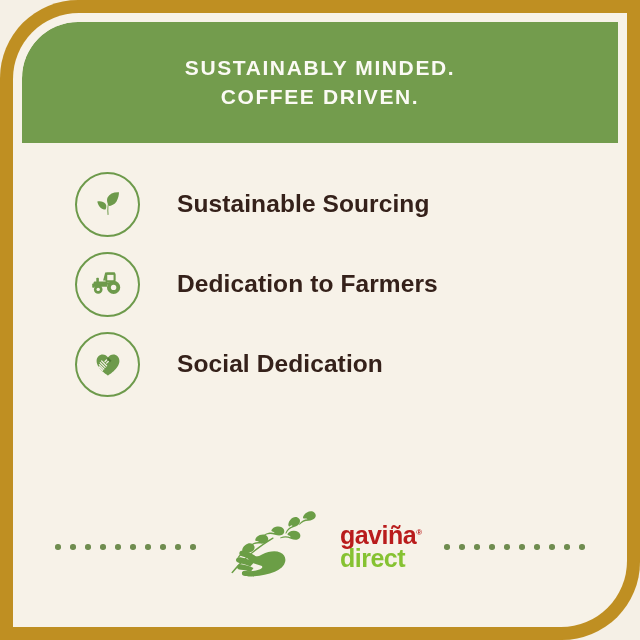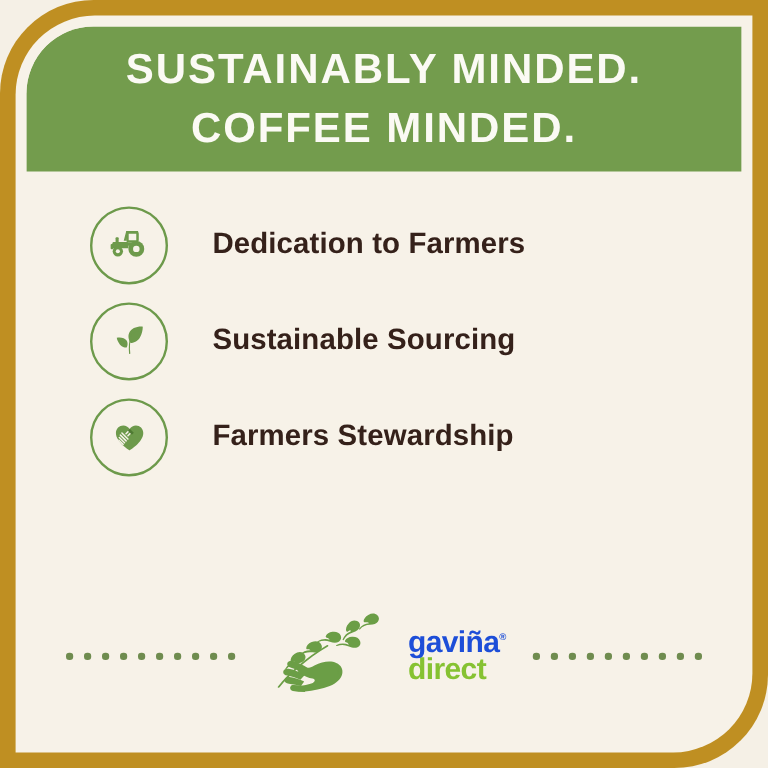--- a/index.html
+++ b/index.html
@@ -47,21 +47,21 @@
     background:#739c4d;
     border-top-left-radius:56px;
     display:flex;
     flex-direction:column;
     align-items:center;
     justify-content:center;
   }
   #header .line {
     color:#fbfaf4;
     font-weight:bold;
-    font-size:35px;
+    font-size:21px;
     letter-spacing:1.6px;
     line-height:1.38;
     white-space:nowrap;
     text-align:center;
   }
 
   
   #features {
     position:absolute;
     left:0; top:121px; right:0;
@@ -125,21 +125,21 @@
   #logo-mark { flex:0 0 auto; }
   #logo-words {
     margin-left:4px;
     line-height:0.93;
     font-weight:bold;
     letter-spacing:-0.5px;
   }
   #logo-words .w1 {
     display:block;
     font-size:25px;
-    color:#1d4ed8;
+    color:#b91c1c;
     position:relative;
   }
   #logo-words .w2, #logo-words .w3 {
     display:block;
     font-size:25px;
     color:#86c232;
   }
   .tm {
     font-size:8px;
     vertical-align:super;
@@ -149,24 +149,38 @@
 </head>
 <body>
 
 <div id="card">
   <div id="gap"></div>
 
   <div id="panel">
 
     <div id="header">
       <div class="line">SUSTAINABLY MINDED.</div>
-      <div class="line">COFFEE MINDED.</div>
+      <div class="line">COFFEE DRIVEN.</div>
     </div>
 
     <div id="features">
+
+      <div class="row">
+        <div class="badge">
+          <span>
+            <svg width="40" height="40" viewBox="0 0 40 40" fill="#6d9a4b">
+              <path d="M20.6 30.8c-.6-5.8-.3-10.6 1.1-14.6.2-.5-.6-.8-.8-.3-1.5 4.2-1.9 9.2-1.3 15.1z"></path>
+              <path d="M31 8.2c-5.4-.3-9.5 1.6-11.3 5-1.6 3 .1 7.3 1.3 8.7 1.9-.2 5.9-1.5 7.5-4.5 1.8-3.3 2.4-6.2 2.5-9.2z"></path>
+              <path d="M9.3 17.4c3.6-.6 6.6.2 8.2 2.3 1.4 1.9.7 4.9 0 5.9-1.3.1-4.1-.5-5.5-2.4-1.6-2.1-2.4-4-2.7-5.8z"></path>
+              <path d="M27.4 11.2c-3.1 1.1-5.2 2.7-6.4 5.3-.1.3.3.5.5.2 1.2-2.4 3.1-3.9 6-4.9zM11.8 20.2c2.2.5 3.7 1.3 4.6 2.9.1.2-.2.4-.4.2-.9-1.5-2.2-2.3-4.3-2.7z"></path>
+            </svg>
+          </span>
+        </div>
+        <div class="row-label">Sustainable Sourcing</div>
+      </div>
 
       <div class="row">
         <div class="badge">
           <span>
             <svg width="40" height="40" viewBox="0 0 40 40" fill="#6d9a4b">
               <path d="M17.5 8.5h9.5v2h-8.2l-1.6 6.1h-2.1l1.9-7.3a.6.6 0 0 1 .5-.8z"></path>
               <rect x="18.2" y="9.6" width="8.4" height="7.6" rx="1" fill="none" stroke="#6d9a4b" stroke-width="2.1"></rect>
               <path d="M6.5 17.6h11.6a1 1 0 0 1 1 1v4.2H5.5v-3.2c0-1.1.45-2 1-2z"></path>
               <rect x="4.2" y="19.4" width="2.4" height="4.3" rx="0.8"></rect>
               <rect x="8.3" y="13.8" width="2.6" height="4.4" rx="0.8"></rect>
@@ -174,53 +188,39 @@
               <circle cx="10.2" cy="25.4" r="4.3"></circle>
               <circle cx="10.2" cy="25.4" r="1.7" fill="#f7f2e8"></circle>
               <circle cx="25.6" cy="23.4" r="6.6"></circle>
               <circle cx="25.6" cy="23.4" r="2.7" fill="#f7f2e8"></circle>
             </svg>
           </span>
         </div>
         <div class="row-label">Dedication to Farmers</div>
       </div>
 
-      <div class="row">
-        <div class="badge">
-          <span>
-            <svg width="40" height="40" viewBox="0 0 40 40" fill="#6d9a4b">
-              <path d="M20.6 30.8c-.6-5.8-.3-10.6 1.1-14.6.2-.5-.6-.8-.8-.3-1.5 4.2-1.9 9.2-1.3 15.1z"></path>
-              <path d="M31 8.2c-5.4-.3-9.5 1.6-11.3 5-1.6 3 .1 7.3 1.3 8.7 1.9-.2 5.9-1.5 7.5-4.5 1.8-3.3 2.4-6.2 2.5-9.2z"></path>
-              <path d="M9.3 17.4c3.6-.6 6.6.2 8.2 2.3 1.4 1.9.7 4.9 0 5.9-1.3.1-4.1-.5-5.5-2.4-1.6-2.1-2.4-4-2.7-5.8z"></path>
-              <path d="M27.4 11.2c-3.1 1.1-5.2 2.7-6.4 5.3-.1.3.3.5.5.2 1.2-2.4 3.1-3.9 6-4.9zM11.8 20.2c2.2.5 3.7 1.3 4.6 2.9.1.2-.2.4-.4.2-.9-1.5-2.2-2.3-4.3-2.7z"></path>
-            </svg>
-          </span>
-        </div>
-        <div class="row-label">Sustainable Sourcing</div>
-      </div>
-
 
       <div class="row">
         <div class="badge">
           <span>
             <svg width="40" height="40" viewBox="0 0 40 40">
               <path d="M20 31.4S8.6 24.6 8.6 16.9c0-3.7 2.9-6.3 6.1-6.3 2.2 0 4 1.1 5.3 3 1.3-1.9 3.1-3 5.3-3 3.2 0 6.1 2.6 6.1 6.3 0 7.7-11.4 14.5-11.4 14.5z" fill="#6d9a4b"></path>
               <g stroke="#f7f2e8" stroke-width="1.25" stroke-linecap="round">
                 <path d="M13.6 16.9l5.0 5.0"></path>
                 <path d="M12.3 18.6l4.8 4.8"></path>
                 <path d="M11.4 20.6l4.4 4.4"></path>
                 <path d="M11.1 22.8l3.5 3.5"></path>
                 <path d="M19.9 14.6l-2.9 2.9"></path>
                 <path d="M21.5 16.2l-2.9 2.9"></path>
               </g>
               <path d="M20.1 13.3l3.4 3.4-1.6 1.6-3.4-3.4z" fill="#4f7a33"></path>
             </svg>
           </span>
         </div>
-        <div class="row-label">Farmers Stewardship</div>
+        <div class="row-label">Social Dedication</div>
       </div>
 
     </div>
 
     <div id="footer">
 
       <div class="dots" id="dots-left">
         <i></i>
           <i></i>
         <i></i>

